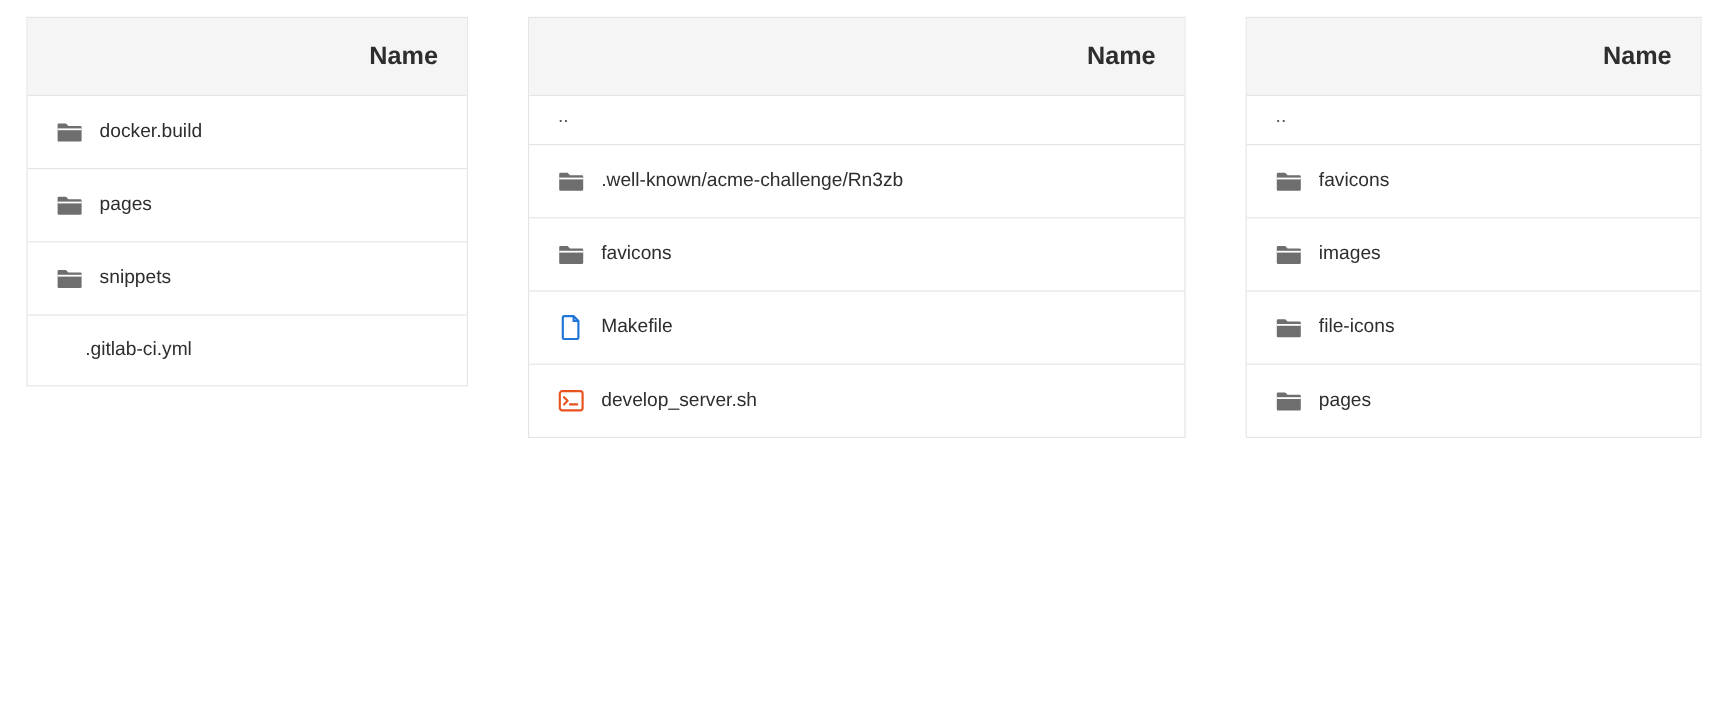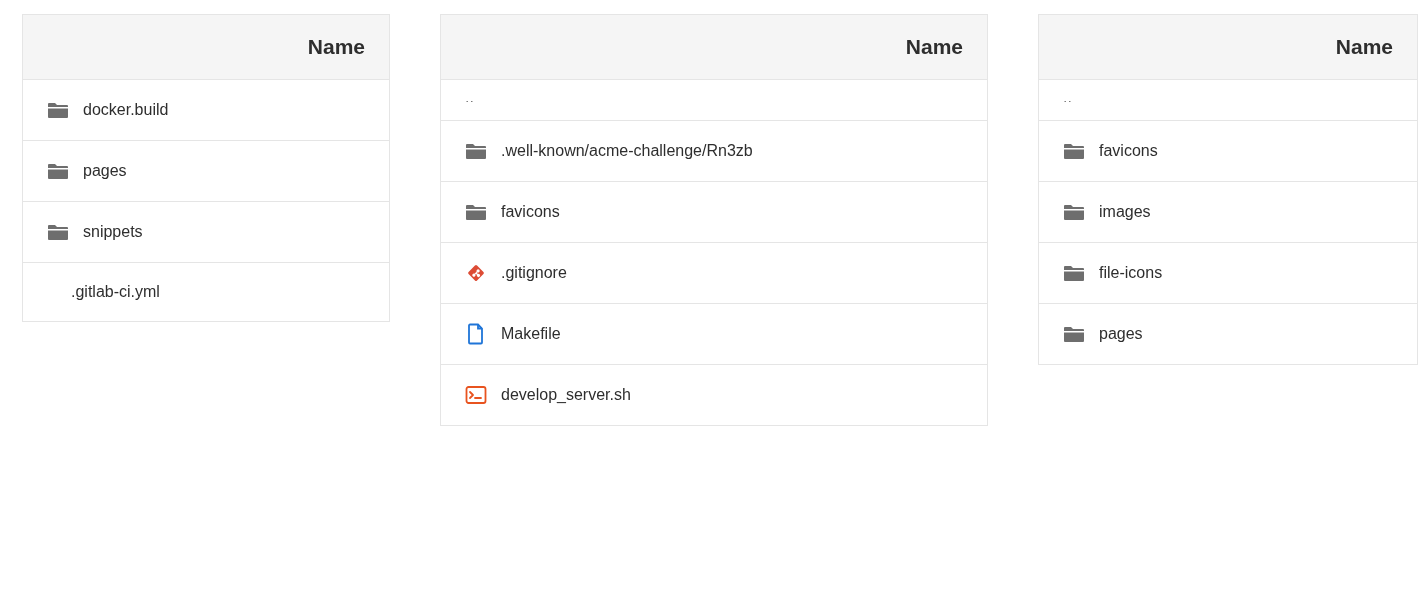--- a/index.html
+++ b/index.html
@@ -141,35 +141,20 @@
   <div class="file-row">
     <span class="icon folder-icon">
       <svg width="22" height="18" viewBox="0 0 22 18">
           <path fill="#6e6e6e" d="M2 2h6l2 2h10a1 1 0 0 1 1 1v11a1 1 0 0 1-1 1H2a1 1 0 0 1-1-1V3a1 1 0 0 1 1-1z"></path>
           <rect x="1" y="6" width="20" height="1.5" fill="#ffffff"></rect>
         </svg>
     </span>
     <span class="file-label">favicons</span>
   </div>
   <div class="file-row">
-    <span class="icon git-icon">
-      <svg width="22" height="22" viewBox="0 0 22 22">
-          <g transform="rotate(45 11 11)">
-            <rect x="5" y="5" width="12" height="12" rx="1.5" fill="#dd4c35"></rect>
-            <circle cx="11" cy="8" r="1.6" fill="#fff"></circle>
-            <circle cx="11" cy="14" r="1.6" fill="#fff"></circle>
-            <circle cx="14.5" cy="11" r="1.6" fill="#fff"></circle>
-            <line x1="11" y1="8" x2="11" y2="14" stroke="#fff" stroke-width="1.3"></line>
-            <line x1="11" y1="11" x2="14.5" y2="11" stroke="#fff" stroke-width="1.3"></line>
-          </g>
-        </svg>
-    </span>
-    <span class="file-label">.gitignore</span>
-  </div>
-  <div class="file-row">
     <span class="icon file-icon">
       <svg width="18" height="22" viewBox="0 0 18 22">
           <path fill="none" stroke="#1f75d8" stroke-width="1.8" d="M3 1.5h8l4 4v14a1 1 0 0 1-1 1H3a1 1 0 0 1-1-1v-17a1 1 0 0 1 1-1z"></path>
           <path fill="none" stroke="#1f75d8" stroke-width="1.8" d="M11 1.5v4h4"></path>
         </svg>
     </span>
     <span class="file-label">Makefile</span>
   </div>
   <div class="file-row">
     <span class="icon shell-icon">

